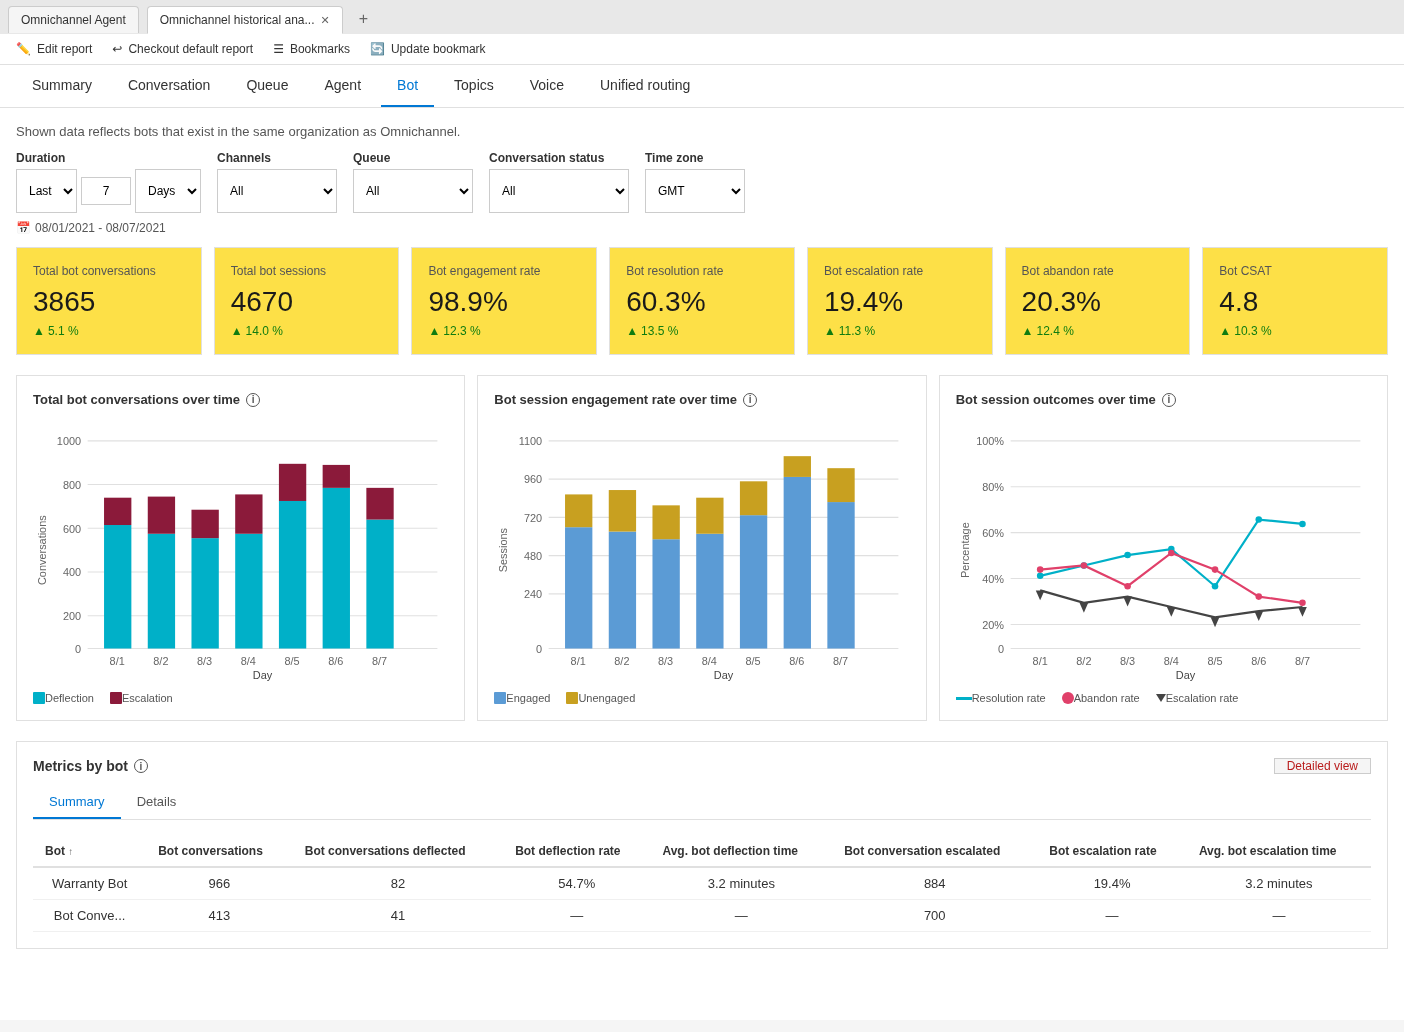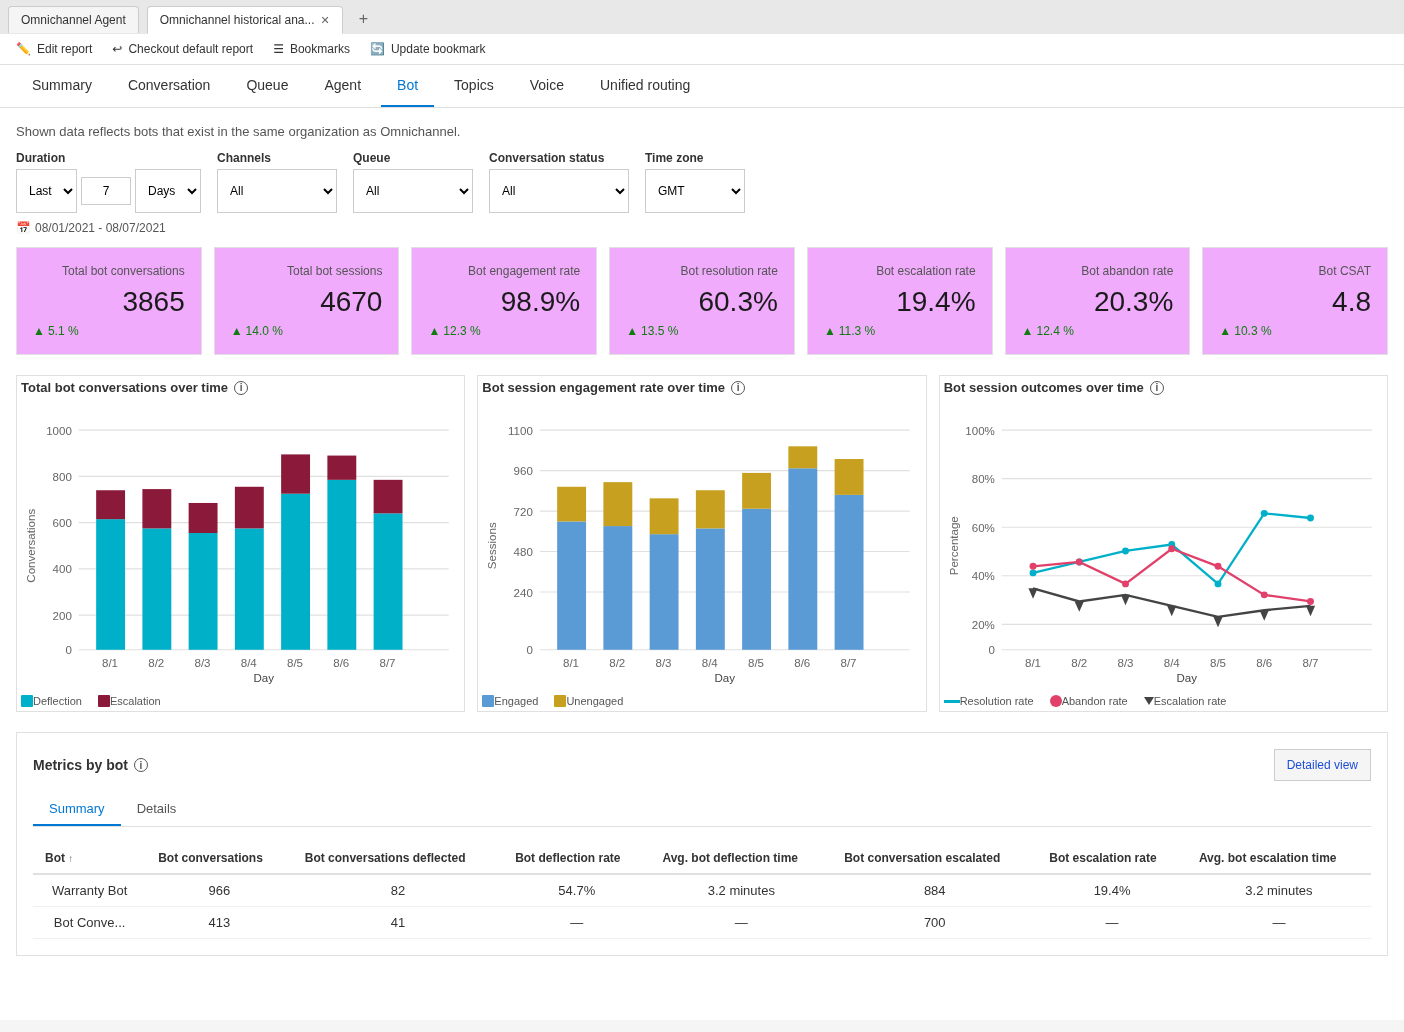--- a/index.html
+++ b/index.html
@@ -56,48 +56,48 @@
     }
     .filter-input {
       border: 1px solid #ccc; background: #fff; padding: 4px 8px;
       font-size: 12px; height: 28px; width: 50px; text-align: center;
     }
     .date-range { font-size: 12px; color: #555; margin-top: 4px; display: flex; align-items: center; gap: 4px; }
 
     
     .kpi-row { display: flex; gap: 12px; margin-bottom: 20px; margin-top: 12px; }
     .kpi-card {
-      flex: 1; background: #f0abfc; border: 1px solid #e0e0e0;
-      padding: 16px; min-width: 0; text-align: right;
+      flex: 1; background: #fde047; border: 1px solid #e0e0e0;
+      padding: 16px; min-width: 0;
     }
     .kpi-title { font-size: 12px; color: #555; font-weight: 500; margin-bottom: 8px; }
     .kpi-value { font-size: 28px; font-weight: 300; color: #1a1a1a; margin-bottom: 6px; }
     .kpi-change { font-size: 12px; color: #107c10; display: flex; align-items: center; gap: 3px; }
 
     
     .charts-row { display: flex; gap: 12px; margin-bottom: 20px; }
     .chart-card {
-      flex: 1; background: #fff; border: 1px solid #e0e0e0; padding: 4px;
+      flex: 1; background: #fff; border: 1px solid #e0e0e0; padding: 16px;
     }
     .chart-title { font-size: 13px; font-weight: 600; margin-bottom: 12px; display: flex; align-items: center; gap: 6px; }
     .info-icon { display: inline-flex; align-items: center; justify-content: center;
       width: 14px; height: 14px; border-radius: 50%; border: 1px solid #555;
       font-size: 10px; color: #555; cursor: pointer; }
     .chart-legend { display: flex; gap: 16px; margin-top: 8px; flex-wrap: wrap; }
     .legend-item { display: flex; align-items: center; font-size: 11px; color: #555; }
     .legend-dot { width: 12px; height: 12px; border-radius: 1px; }
     .legend-line { width: 16px; height: 3px; }
 
     
     .table-section { background: #fff; border: 1px solid #e0e0e0; padding: 16px; }
     .table-header-row { display: flex; justify-content: space-between; align-items: center; margin-bottom: 12px; }
     .section-title { font-size: 14px; font-weight: 600; display: flex; align-items: center; gap: 6px; }
     .detailed-view-btn {
-      background: #f5f5f5; border: 1px solid #ccc; padding: 8px 12px;
-      font-size: 12px; cursor: pointer; color: #1d4ed8;
+      background: #f5f5f5; border: 1px solid #ccc; padding: 0 12px;
+      font-size: 12px; cursor: pointer; color: #b91c1c;
     }
     .sub-tabs { display: flex; gap: 0; margin-bottom: 16px; border-bottom: 1px solid #e0e0e0; }
     .sub-tab {
       padding: 8px 16px; cursor: pointer; font-size: 13px;
       border-bottom: 2px solid transparent; color: #555;
     }
     .sub-tab.active { border-bottom: 2px solid #0078d4; color: #0078d4; font-weight: 500; }
 
     table { width: 100%; border-collapse: collapse; font-size: 13px; }
     thead tr { border-bottom: 2px solid #e0e0e0; }

